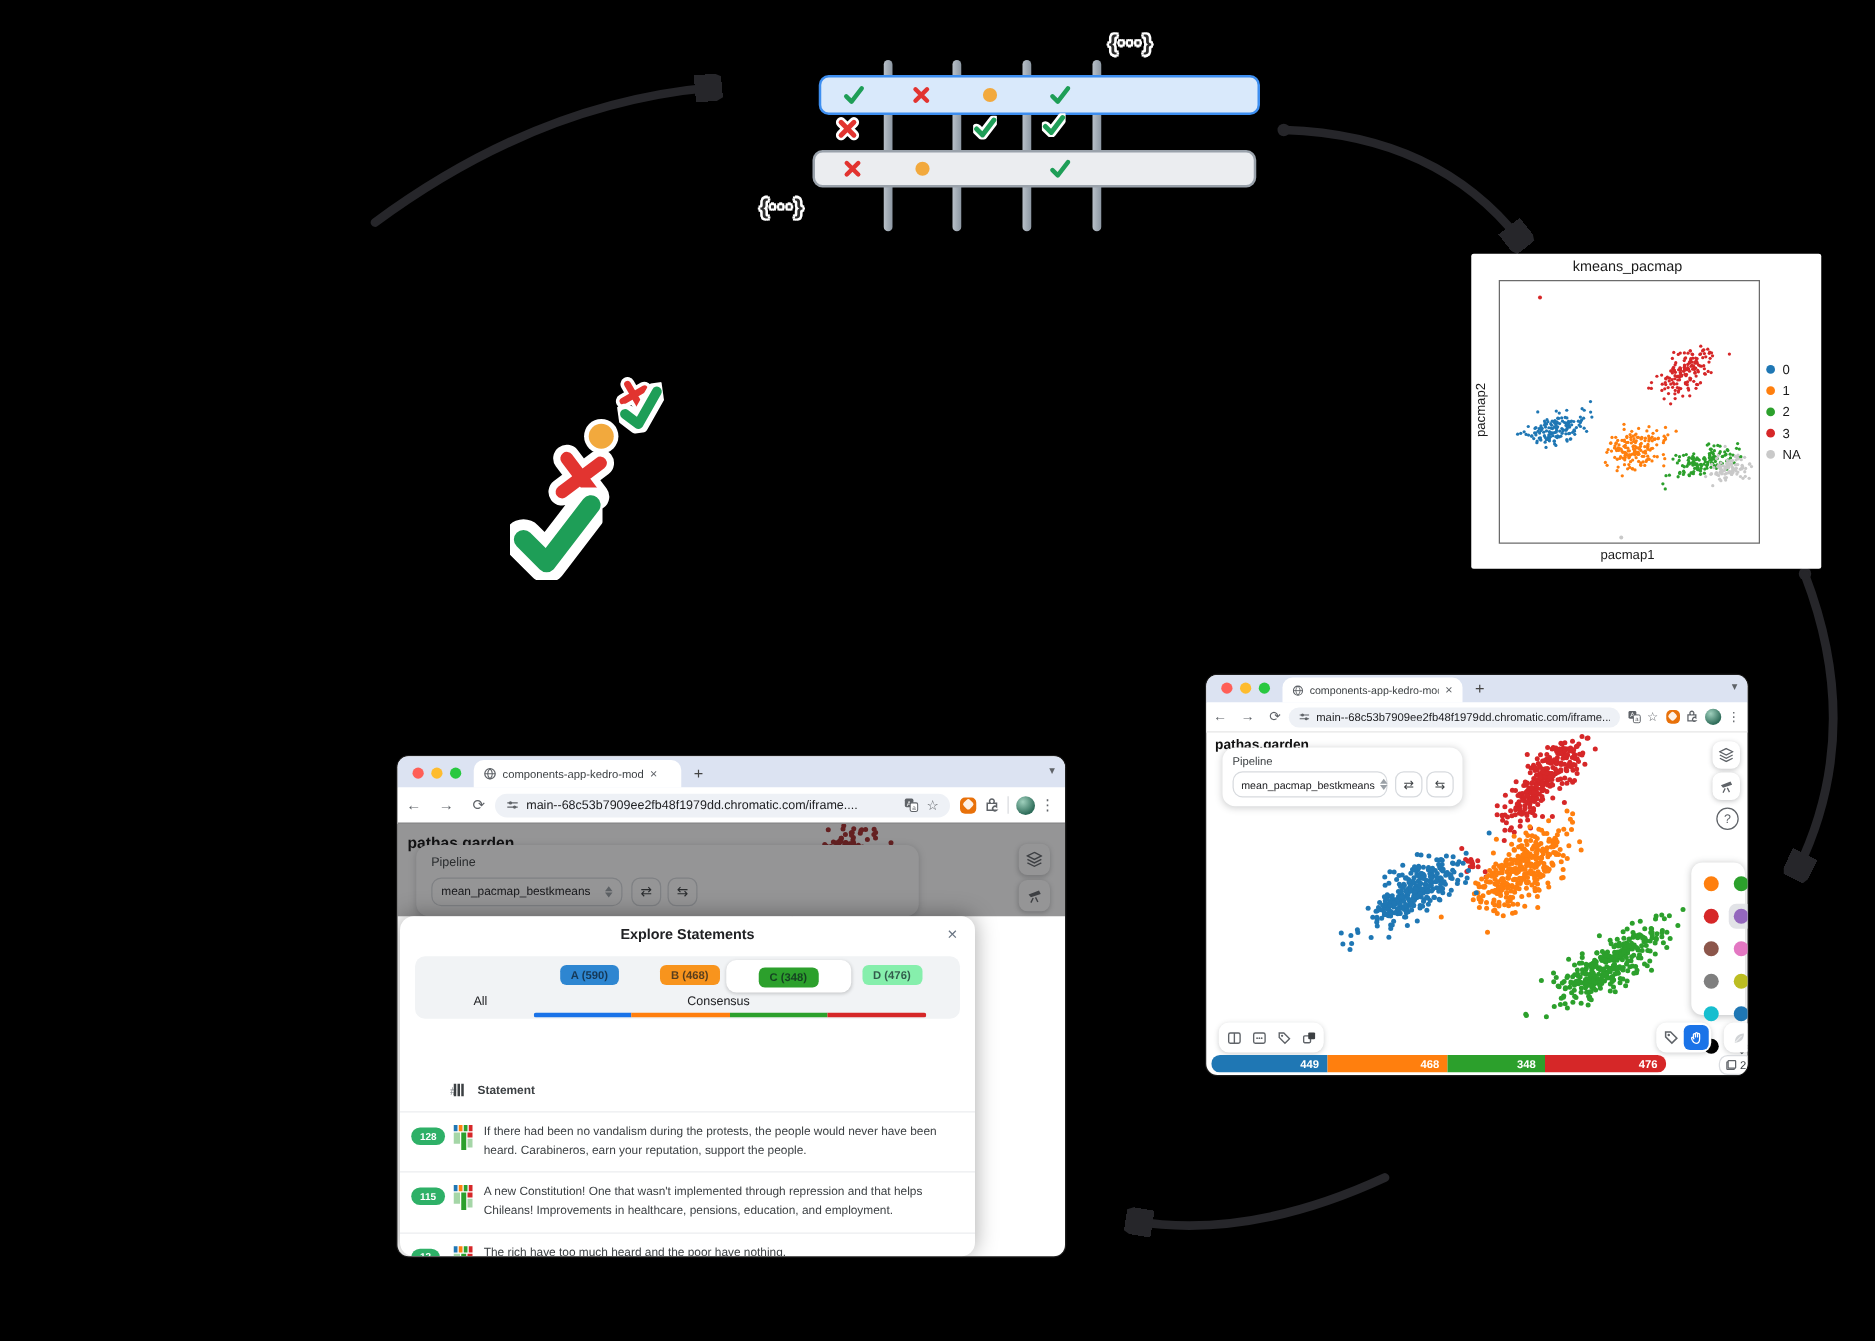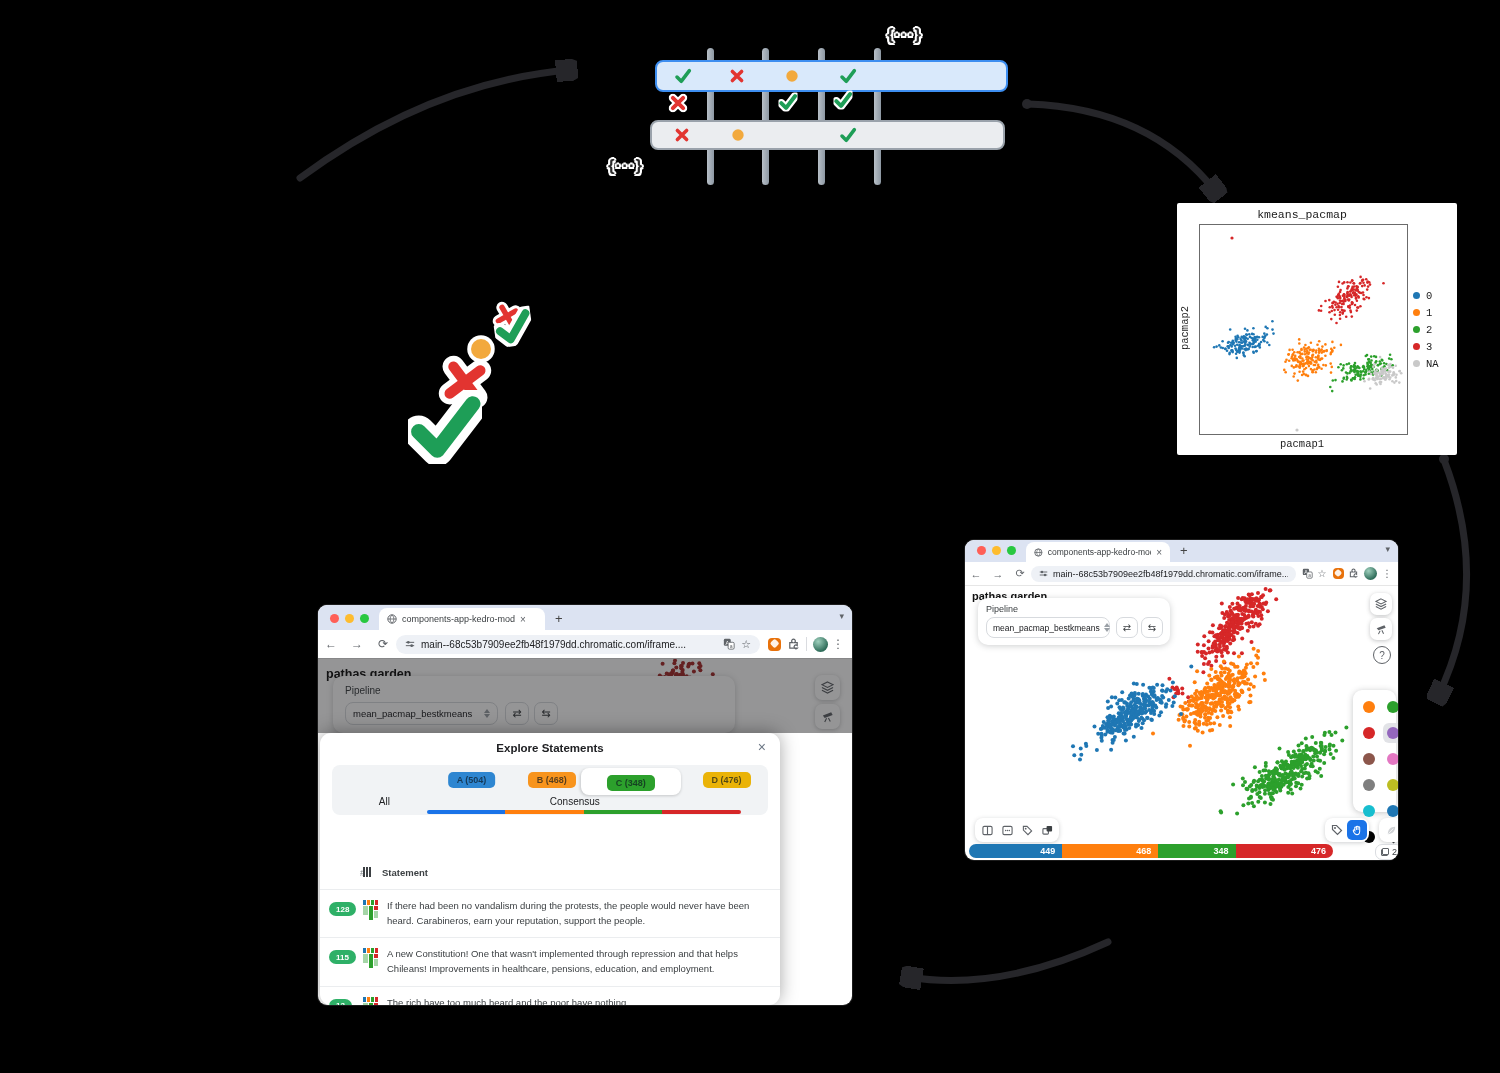--- a/index.html
+++ b/index.html
@@ -34,21 +34,21 @@
   .vbar{position:absolute;top:28px;width:7px;height:137px;border-radius:3.5px;
         background:linear-gradient(90deg,#b8c0c8,#8d98a3);}
   .vrow{position:absolute;border-radius:8px;border-style:solid;border-width:2.5px;box-sizing:border-box;}
   .vrow.highlight{background:#d9e9fb;border-color:#3d8ef0;}
   .vrow.plain{background:#ebedf0;border-color:#9aa2ab;}
   .cellmark{position:absolute;top:50%;transform:translate(-50%,-50%);}
   .betweenmark{position:absolute;transform:translate(-50%,-50%);}
 
   
   #kmeans-panel{position:absolute;left:1177px;top:203px;width:280px;height:252px;background:#fff;border-radius:2px;
-                font-family:Liberation Mono, monospace;color:#1a1a1a;}
+                font-family:Liberation Sans, sans-serif;color:#1a1a1a;}
   #kmeans-title{position:absolute;left:0;top:5px;width:250px;text-align:center;font-size:11.5px;}
   #kmeans-xlabel{position:absolute;left:0;top:235px;width:250px;text-align:center;font-size:10.5px;}
   #kmeans-ylabel{position:absolute;left:-47px;top:119px;width:110px;text-align:center;font-size:10.5px;transform:rotate(-90deg);}
   #kmeans-box{position:absolute;left:22px;top:21px;width:207px;height:209px;border:1px solid #6b6b6b;}
   #kmeans-legend{position:absolute;left:236px;top:84px;list-style:none;margin:0;padding:0;}
   #kmeans-legend li{display:flex;align-items:center;height:17px;font-size:10.5px;}
   #kmeans-legend .ldot{width:7px;height:7px;border-radius:50%;margin-right:6px;}
 
   
   .win{position:absolute;border-radius:9px;overflow:hidden;background:#fff;box-shadow:0 0 0 1px #1c1c1c;}
@@ -2805,24 +2805,24 @@
 
       <div class="m-tabs">
         <span class="m-all" style="left:12%;">All</span>
         <span class="m-cons" style="left:55.7%;">Consensus</span>
         <div class="consline" style="left:21.7%;width:72%;">
             <span style="background: rgb(26, 115, 232);"></span>
             <span style="background: rgb(255, 127, 14);"></span>
             <span style="background: rgb(44, 160, 44);"></span>
             <span style="background: rgb(214, 39, 40);"></span>
           </div>
-      <span class="gpill" style="background: rgb(46, 134, 209); left: 32%;">A (504)</span>
+      <span class="gpill" style="background: rgb(46, 134, 209); left: 32%;">A (590)</span>
           <span class="gpill" style="background: rgb(248, 148, 29); left: 50.4%;">B (468)</span>
           <div class="gwrap" style="left: 68.5%;"><span class="gpill" style="background: rgb(44, 160, 44);">C (348)</span></div>
-          <span class="gpill" style="background: #eab308; left: 87.5%; margin-left: 13px;">D (476)</span>
+          <span class="gpill" style="background: #86efac; left: 87.5%;">D (476)</span>
         </div>
 
 
       <div class="m-head">
         <span class="hnum">#</span>
         <span class="sortbars">
             <i></i>
             <i></i>
             <i></i>
           </span>

